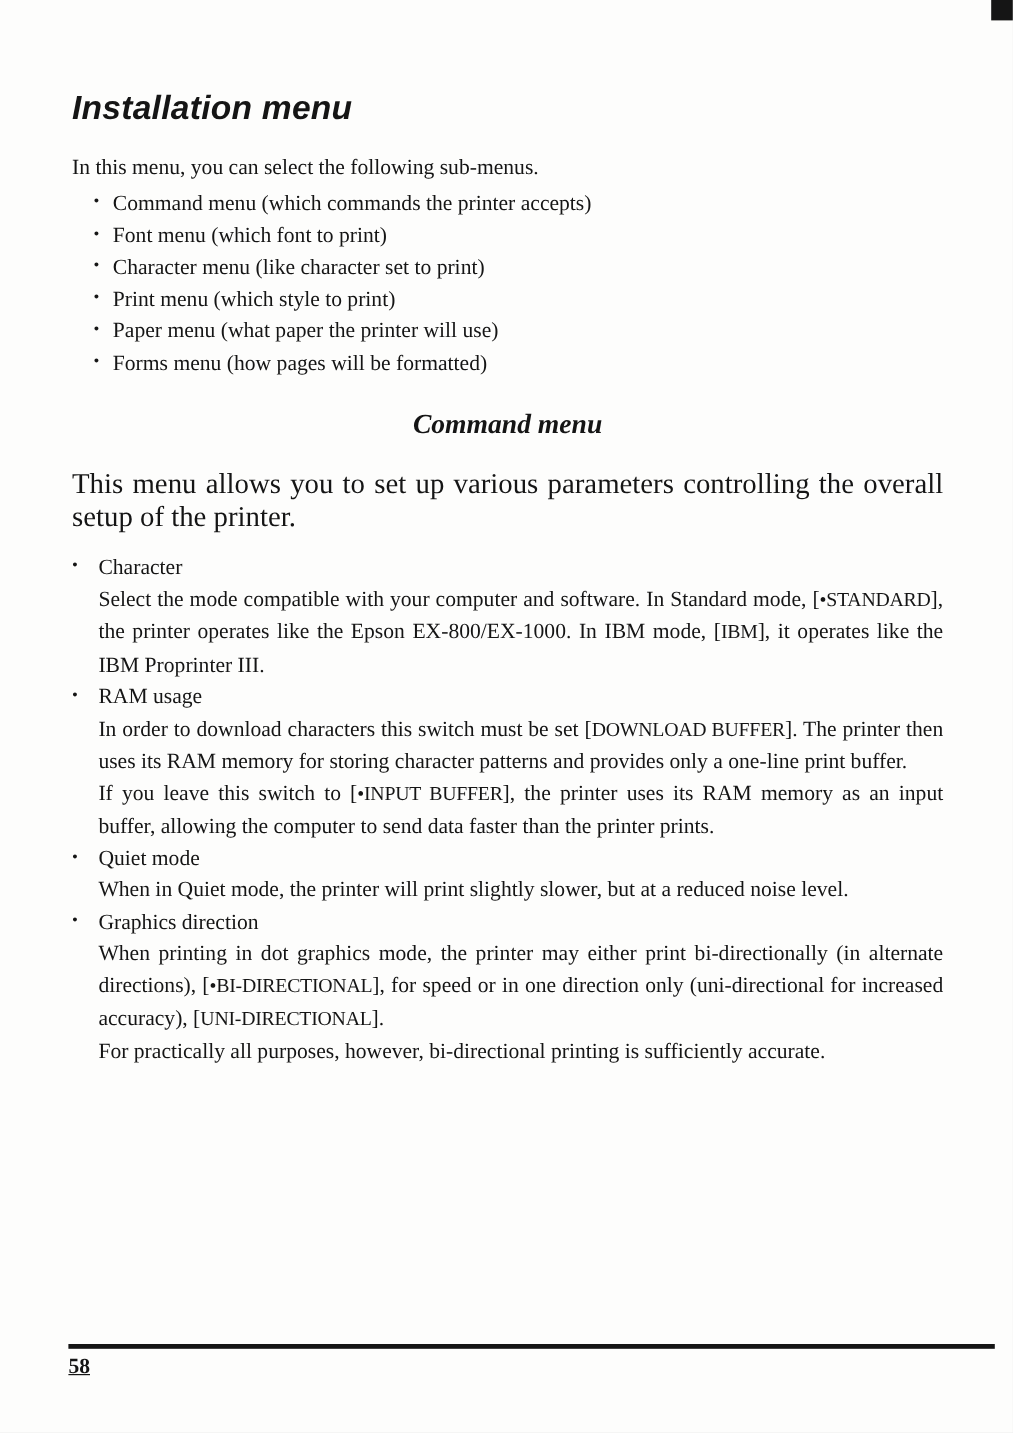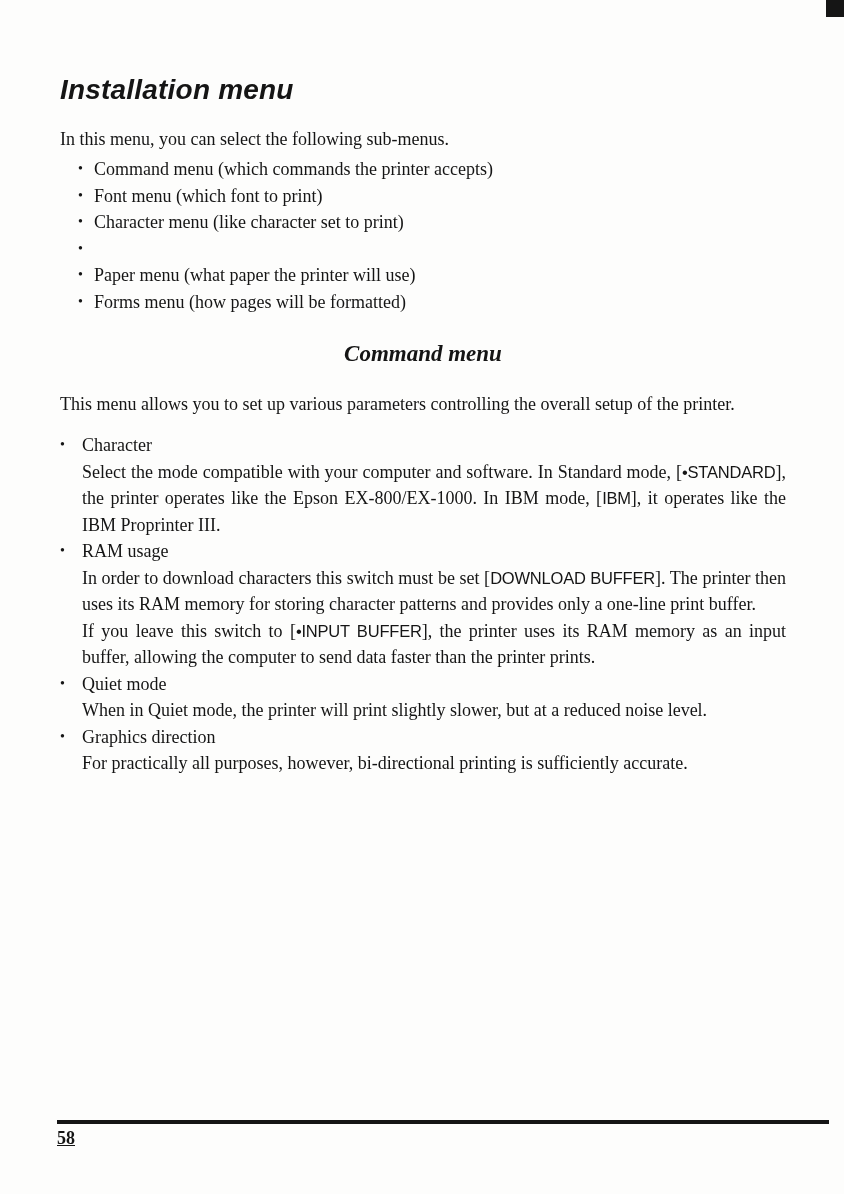--- a/index.html
+++ b/index.html
@@ -64,21 +64,21 @@
   }
   h2.section-heading {
     font-family: "Liberation Serif", serif;
     font-style: italic;
     font-weight: bold;
     font-size: 23px;
     margin: 26px 0 24px 0;
     text-align: center;
   }
   p.body-par {
-    font-size: 18px;
+    font-size: 24px;
     line-height: 27px;
     text-align: justify;
     margin: 0 0 14px 0;
   }
   .option {
     margin: 0;
   }
   .term-row {
     display: flex;
     font-size: 18px;
@@ -90,21 +90,21 @@
     font-size: 14px;
     line-height: 26.5px;
   }
   .option .desc {
     margin: 0 0 0 22px;
     font-size: 18px;
     line-height: 26.5px;
     text-align: justify;
   }
   .setting {
-    font-family: Liberation Sans, sans-serif;
+    font-family: Liberation Serif, serif;
     font-size: 16.5px;
     letter-spacing: -0.2px;
   }
   .footer-rule {
     position: absolute;
     left: 57px;
     right: 55px;
     top: 1120px;
     height: 4px;
     background: #151515;
@@ -140,20 +140,21 @@
       <li>
         <span class="bullet">•</span>
         <span>Font menu (which font to print)</span>
       </li>
       <li>
         <span class="bullet">•</span>
         <span>Character menu (like character set to print)</span>
       </li>
       <li>
         <span class="bullet">•</span>
+        <span>Print menu (which style to print)</span>
       </li>
       <li>
         <span class="bullet">•</span>
         <span>Paper menu (what paper the printer will use)</span>
       </li>
       <li>
         <span class="bullet">•</span>
         <span>Forms menu (how pages will be formatted)</span>
       </li>
     </ul>
@@ -185,20 +186,21 @@
         <span>Quiet mode</span>
       </div>
       <p class="desc rich">When in Quiet mode, the printer will print slightly slower, but at a reduced noise level.</p>
     </div>
 
     <div class="option">
       <div class="term-row">
         <span class="bullet">•</span>
         <span>Graphics direction</span>
       </div>
+      <p class="desc rich">When printing in dot graphics mode, the printer may either print bi-directionally (in alternate directions), [<span class="setting">•BI-DIRECTIONAL</span>], for speed or in one direction only (uni-directional for increased accuracy), [<span class="setting">UNI-DIRECTIONAL</span>].</p>
       <p class="desc rich">For practically all purposes, however, bi-directional printing is sufficiently accurate.</p>
     </div>
 
   </div>
 
   <div class="footer-rule"></div>
   <div class="page-number">58</div>
 
 </div>
 

